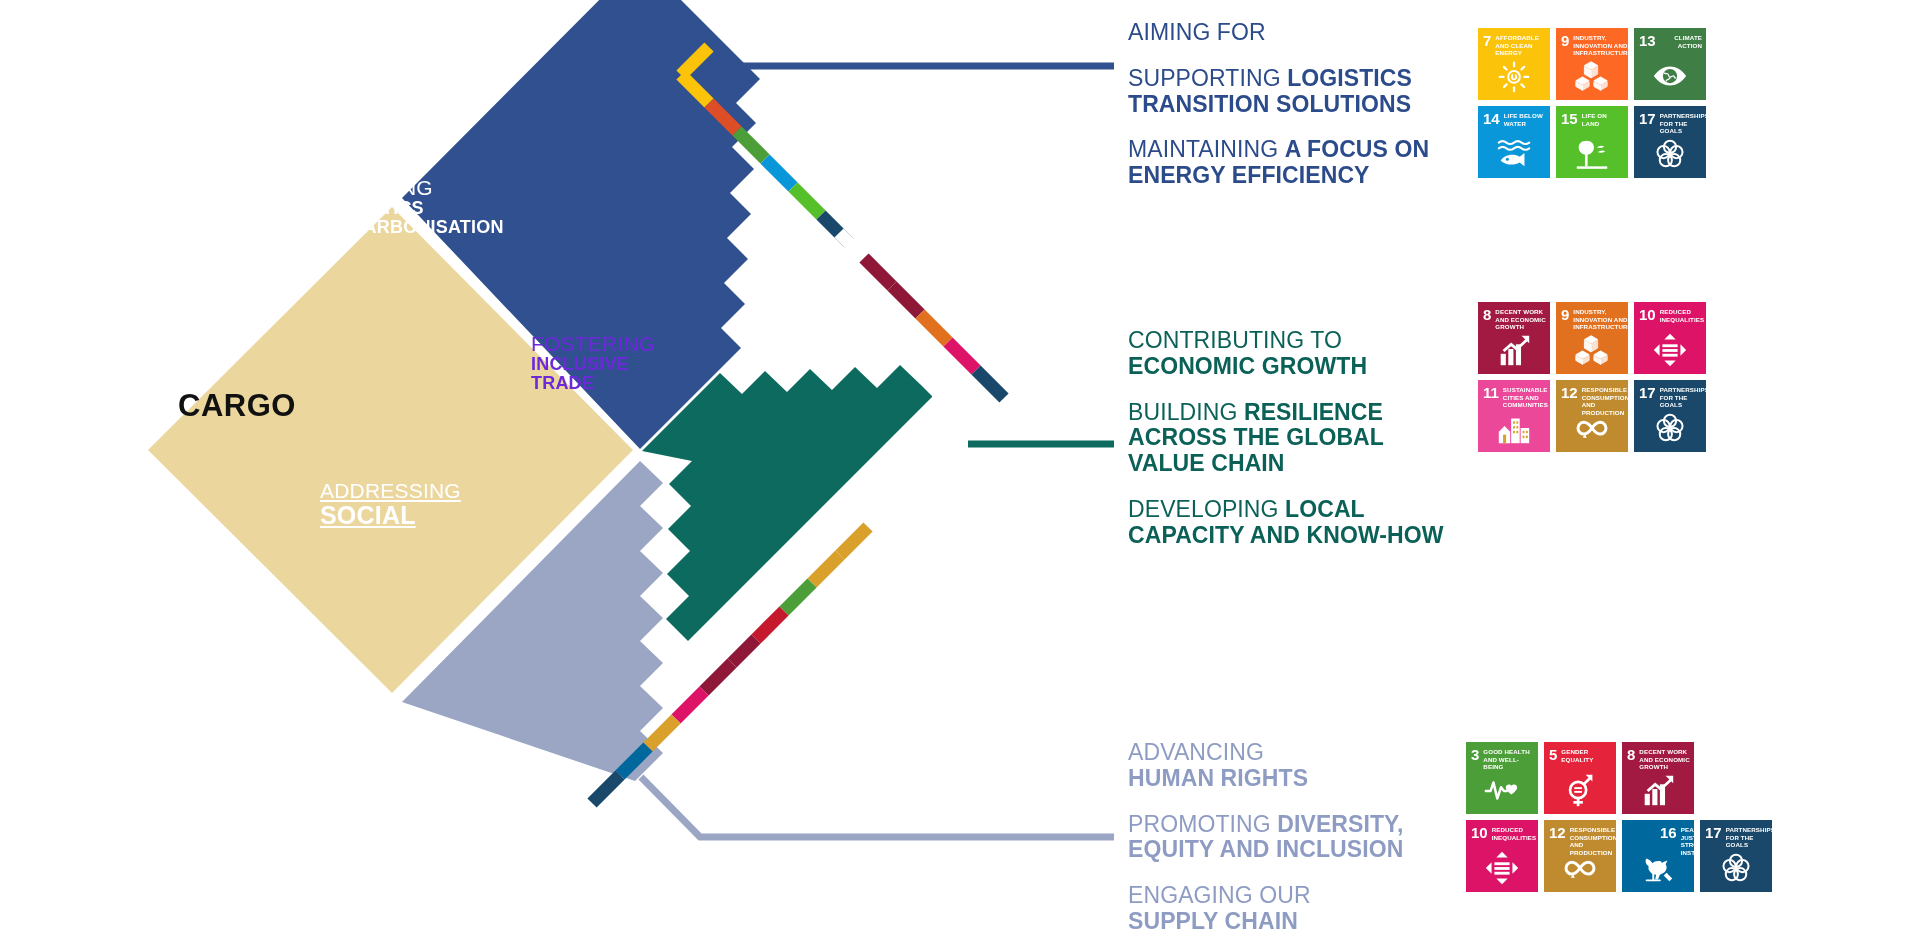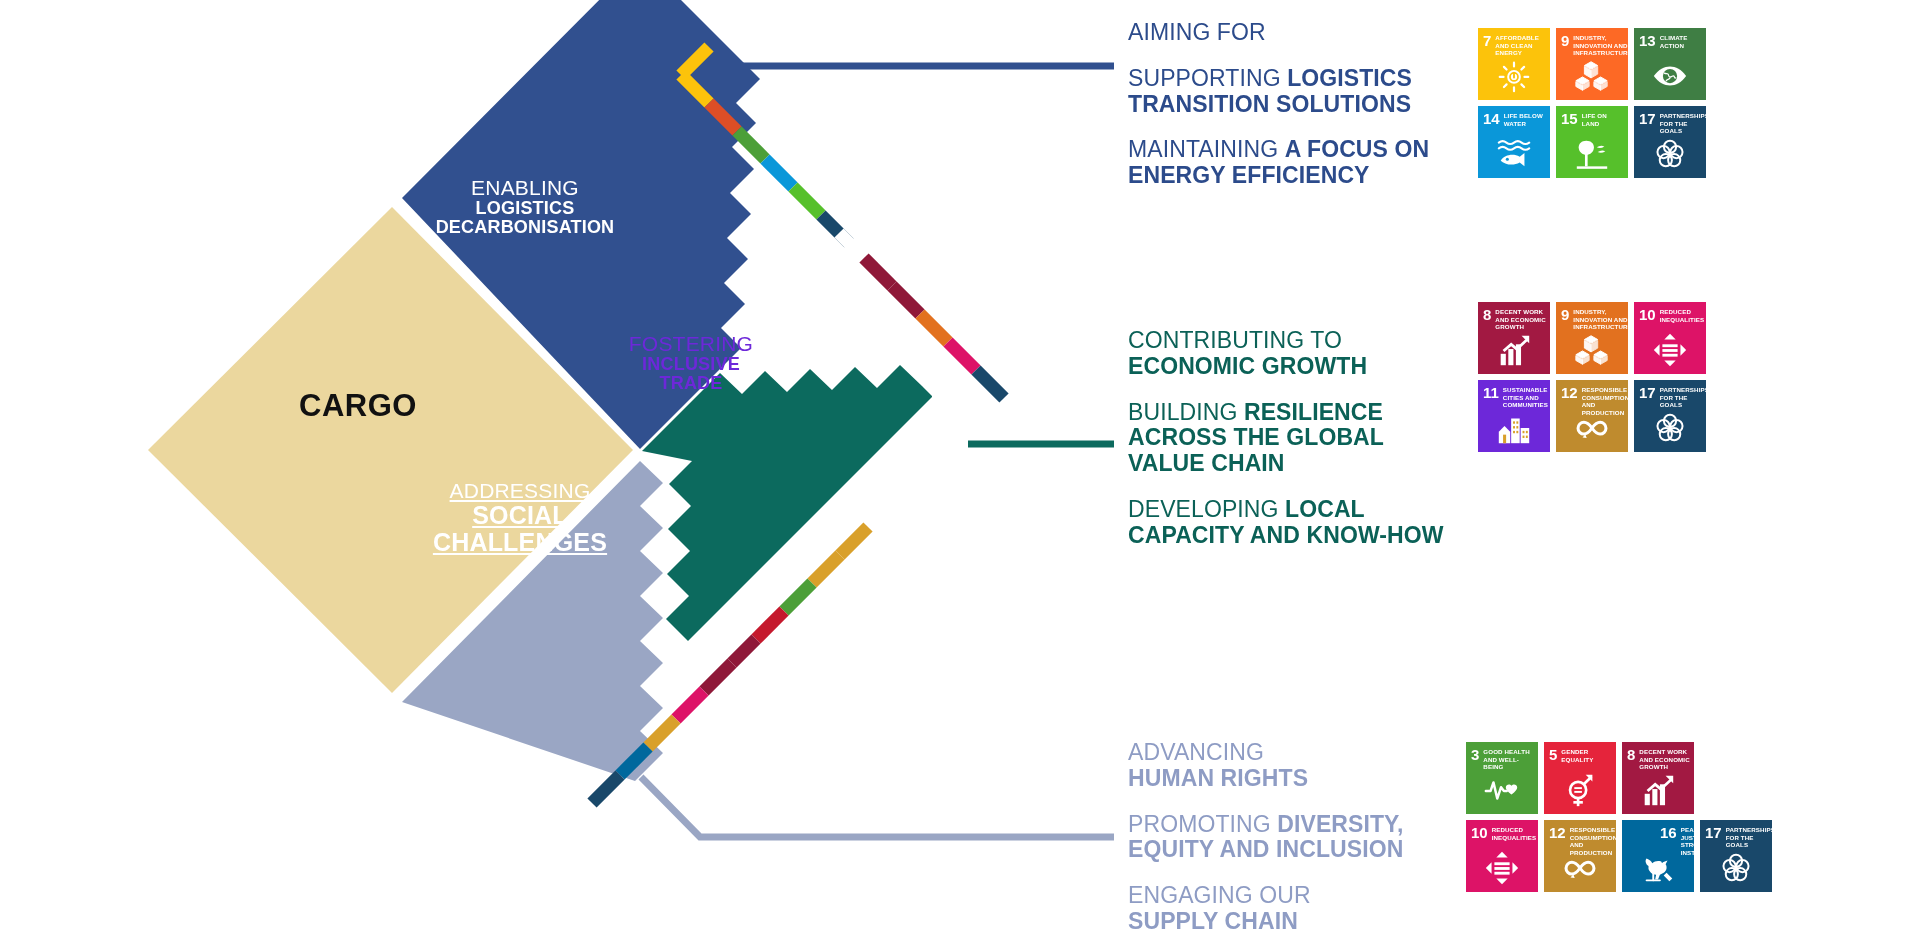--- a/index.html
+++ b/index.html
@@ -14,21 +14,21 @@
   
   #diamond-wrap {
     position: absolute;
     left: 140px; top: 55px;
     width: 800px; height: 820px;
   }
   #diamond-wrap svg { display:block; width:100%; height:100%; overflow: visible;}
 
   .quad-label {
     position: absolute;
-    text-align: center;
+    text-align: left;
     line-height: 1.06;
     pointer-events: none;
     white-space: nowrap;
   }
   .quad-label .thin {
     display:block; font-weight: 400; letter-spacing: .2px;
   }
   .quad-label .bold {
     display:block; font-weight: 700; letter-spacing: .2px;
   }
@@ -172,21 +172,20 @@
 
     <div class="quad-label" id="label-nav-2">
       <span class="thin">FOSTERING</span>
       <span class="bold">INCLUSIVE</span>
       <span class="bold">TRADE</span>
     </div>
 
     <div class="quad-label" id="label-nav-3">
       <span class="thin">ADDRESSING</span>
       <span class="bold">SOCIAL</span>
-      <span class="bold">CHALLENGES</span>
     </div>
   </div>
 
   <div class="pillar" id="pillar-1">
     <div class="pillar-text">
       <div class="pillar-line">
         <span class="l1 reg">AIMING FOR</span>
       </div>
       <div class="pillar-line">
         <span class="l1"><span class="reg">SUPPORTING </span><span class="str">LOGISTICS TRANSITION SOLUTIONS</span></span>
@@ -269,21 +268,21 @@
                 <path d="M10 21l7 4-7 4-7-4z"></path>
                 <path d="M3 26v5l7 4v-5z" opacity=".95"></path>
                 <path d="M17 26v5l-7 4v-5z" opacity=".8"></path>
                 <path d="M29 21l7 4-7 4-7-4z"></path>
                 <path d="M22 26v5l7 4v-5z" opacity=".95"></path>
                 <path d="M36 26v5l-7 4v-5z" opacity=".8"></path>
               </g>
             </svg>
           </div>
         </div>
-        <div class="sdg" style="background: rgb(63, 126, 68);">
+        <div class="sdg" style="background: rgb(63, 126, 68); text-align: right;">
           <div class="sdg-head">
             <span class="sdg-num">13</span>
             <span class="sdg-title">CLIMATE ACTION</span>
           </div>
           <div class="sdg-art">
             <svg viewBox="0 0 40 40">
               <path d="M3 20c5-7 11-10 17-10s12 3 17 10c-5 7-11 10-17 10S8 27 3 20z" fill="#fff"></path>
               <circle cx="20" cy="20" r="7.5" fill="#3F7E44"></circle>
               <path d="M14 17c2 1 3 0 4 1s0 3 2 3 3-2 4-1 1 3 2 2M16 25c1-2 3-1 4-3" stroke="#fff" stroke-width="1.3" fill="none" stroke-linecap="round"></path>
             </svg>
@@ -397,21 +396,21 @@
                 <path d="M37 20l-6-6v12z"></path>
                 <rect x="12" y="14" width="16" height="3"></rect>
                 <rect x="12" y="19" width="16" height="3"></rect>
                 <rect x="12" y="24" width="16" height="3"></rect>
               </g>
             </svg>
           </div>
         </div>
       </div>
       <div class="sdg-row">
-        <div class="sdg" style="background: #6d28d9;">
+        <div class="sdg" style="background: #ec4899;">
           <div class="sdg-head">
             <span class="sdg-num">11</span>
             <span class="sdg-title">SUSTAINABLE CITIES AND COMMUNITIES</span>
           </div>
           <div class="sdg-art">
             <svg viewBox="0 0 40 40">
               <g fill="#fff">
                 <path d="M4 24l6-6 6 6v12H4z"></path>
                 <rect x="17" y="10" width="9" height="26"></rect>
                 <rect x="27" y="20" width="9" height="16"></rect>

